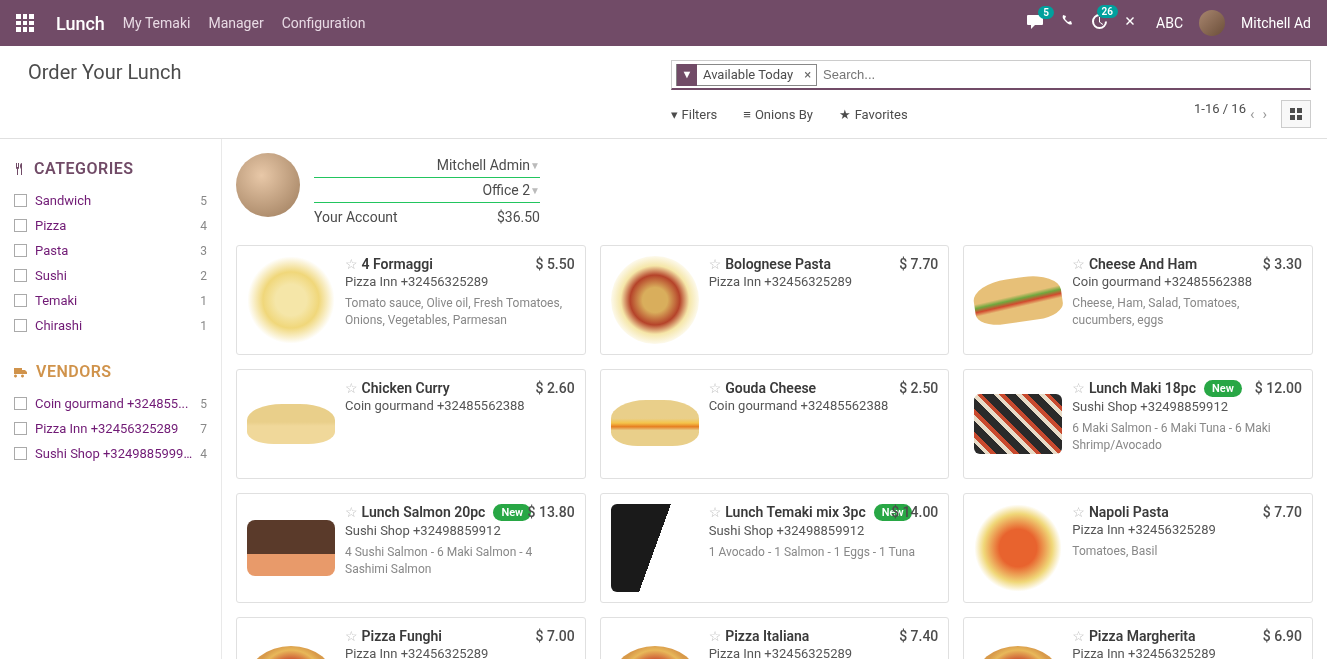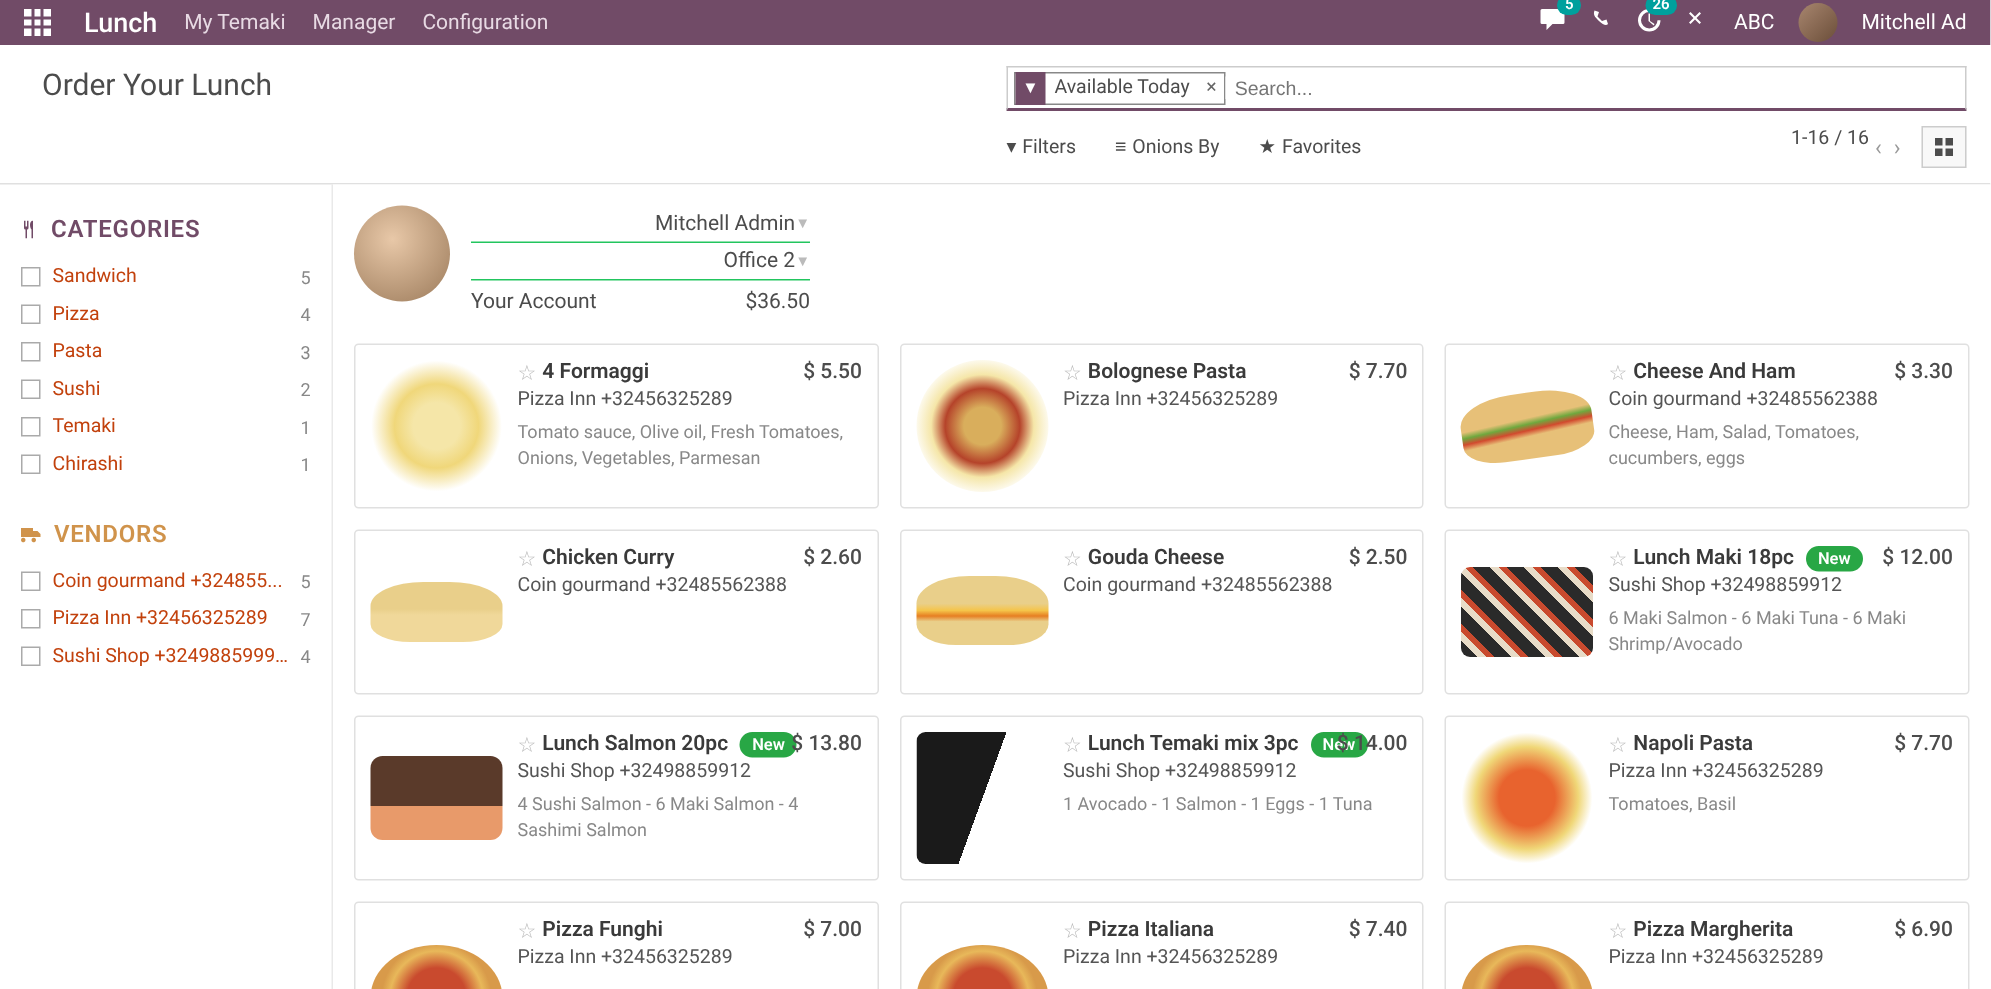--- a/index.html
+++ b/index.html
@@ -1,19 +1,19 @@
 <!DOCTYPE html>
 <html><head>
 <meta charset="utf-8">
 <style>
 * { box-sizing: border-box; margin: 0; padding: 0; }
 body { font-family: -apple-system, BlinkMacSystemFont, "Segoe UI", Roboto, sans-serif; font-size: 13px; color: #4c4c4c; background: #fff; overflow-x: hidden; }
 
 
-.navbar { background: #714b67; color: #fff; height: 30px; display: flex; align-items: center; padding: 0 16px; }
+.navbar { background: #714b67; color: #fff; height: 46px; display: flex; align-items: center; padding: 0 16px; }
 .navbar-left { display: flex; align-items: center; gap: 18px; }
 .app-icon { width: 18px; height: 18px; display: grid; grid-template-columns: repeat(3,1fr); grid-gap: 2px; }
 .app-icon span { background: #fff; }
 .brand { font-size: 18px; font-weight: 500; margin-left: 4px; }
 .nav-link { color: #e8dae4; font-size: 14px; cursor: pointer; }
 .navbar-right { margin-left: auto; display: flex; align-items: center; gap: 16px; }
 .nb-icon { position: relative; color: #fff; cursor: pointer; }
 .badge { background: #00a09d; color: #fff; font-size: 10px; font-weight: 600; border-radius: 8px; padding: 1px 5px; position: absolute; top: -8px; right: -10px; }
 .avatar { width: 26px; height: 26px; border-radius: 50%; background: linear-gradient(135deg,#a8866f,#6b4e39); display: inline-block; }
 
@@ -37,21 +37,21 @@
 .kanban-icon span { background: #4c4c4c; }
 
 
 .main { display: flex; border-top: 1px solid #e0e0e0; }
 .sidebar { width: 222px; padding: 20px 14px; border-right: 1px solid #e9e9e9; }
 .side-section-title { display: flex; align-items: center; gap: 8px; color: #6b6b6b; font-weight: 600; font-size: 16px; letter-spacing: 0.5px; margin-bottom: 10px; }
 .side-section-title.cat { color: #714b67; }
 .side-section-title.vend { color: #d0934b; margin-top: 24px; }
 .side-item { display: flex; align-items: center; padding: 5px 0; gap: 8px; cursor: pointer; }
 .side-checkbox { width: 13px; height: 13px; border: 1px solid #aaa; flex-shrink: 0; }
-.side-label { flex: 1; color: #c2410c; font-size: 13px; white-space: nowrap; overflow: hidden; text-overflow: ellipsis; }
+.side-label { flex: 1; color: #701a75; font-size: 13px; white-space: nowrap; overflow: hidden; text-overflow: ellipsis; }
 .side-count { color: #888; font-size: 12px; }
 
 .content { flex: 1; padding: 14px 14px; background: #fff; }
 .user-row { display: flex; align-items: flex-start; gap: 14px; margin-bottom: 14px; }
 .user-avatar { width: 64px; height: 64px; border-radius: 50%; background: radial-gradient(circle at 40% 35%, #e8c8a8, #9b7a5a); flex-shrink: 0; }
 .user-fields { width: 226px; }
 .ufield { border-bottom: 1px solid #22c55e; padding: 4px 0; display: flex; align-items: center; justify-content: flex-end; color: #4c4c4c; font-size: 14px; }
 .ufield .chev { color: #bbb; font-size: 10px; }
 .acct-row { display: flex; justify-content: space-between; padding: 6px 0; font-size: 14px; }
 

